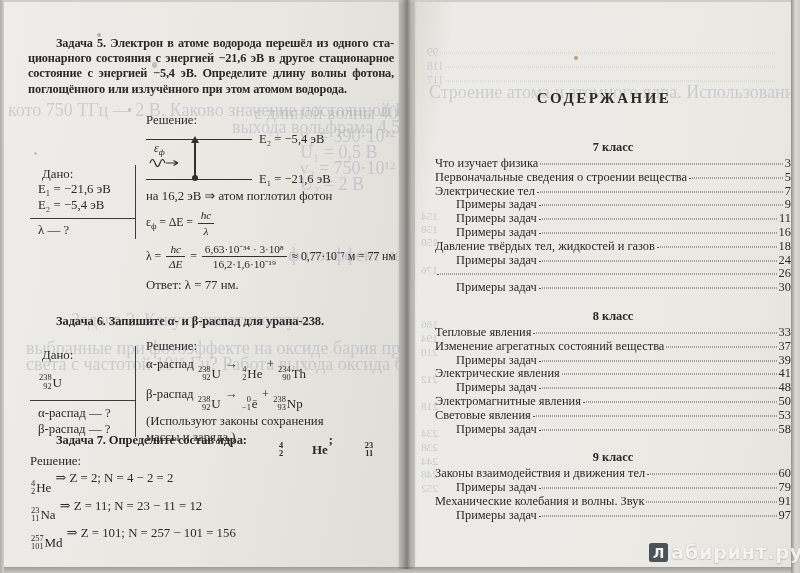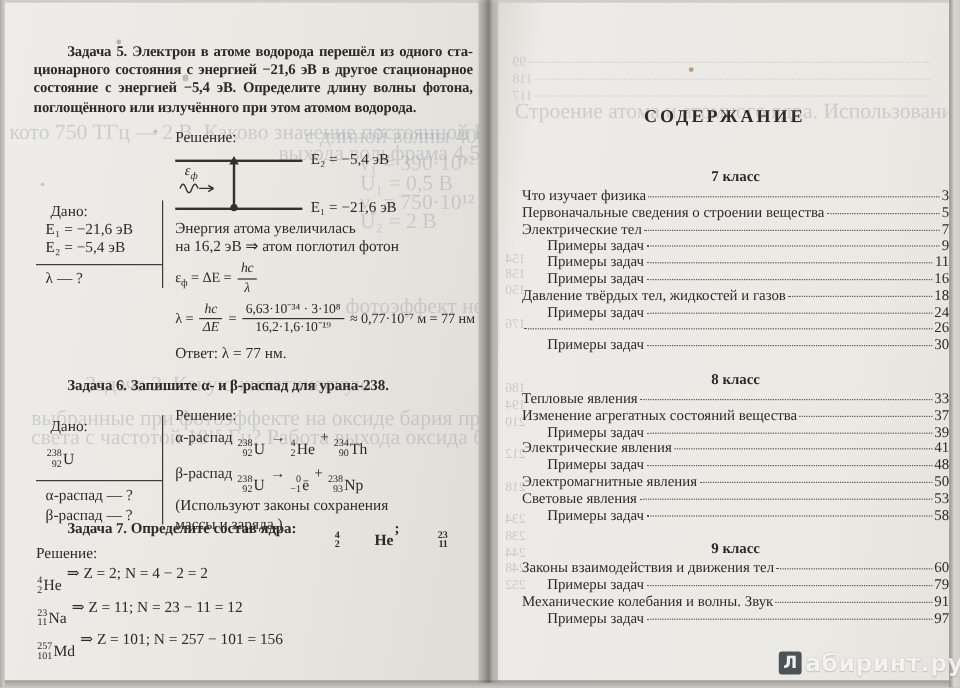--- a/index.html
+++ b/index.html
@@ -146,21 +146,20 @@
         <div class="lvl lvl-bot"></div>
         <div class="tr-arrow"></div>
         <svg class="photon" width="36" height="12" viewBox="0 0 36 12">
           <path d="M1,7 q2.5,-7 5,0 t5,0 t5,0" fill="none" stroke="#33312d" stroke-width="1.2"></path>
           <path d="M17,7 h12 m0,0 l-4.5,-2.6 m4.5,2.6 l-4.5,2.6" fill="none" stroke="#33312d" stroke-width="1.2"></path>
         </svg>
         <div class="photon-label"><span>ε</span><span class="subsm">ф</span></div>
         <div class="lvl-label top">E₂ = −5,4 эВ</div>
         <div class="lvl-label bot">E₁ = −21,6 эВ</div>
       </div>
-      <div class="sol-line"><span class="rt">Энергия атома увеличилась</span></div>
       <div class="sol-line"><span class="rt">на 16,2 эВ ⇒ атом поглотил фотон</span></div>
       <div class="rich-f"><span class="rt">ε</span><span class="subsm">ф</span><span class="rt"> = ΔE = </span><span class="frac it">
             <span class="fn">hc</span>
             <span class="fd">λ</span>
           </span></div>
       <div class="rich-f"><span class="rt">λ = </span><span class="frac it">
             <span class="fn">hc</span>
             <span class="fd">ΔE</span>
           </span><span class="rt"> = </span><span class="frac">
             <span class="fn">6,63·10⁻³⁴ · 3·10⁸</span>

